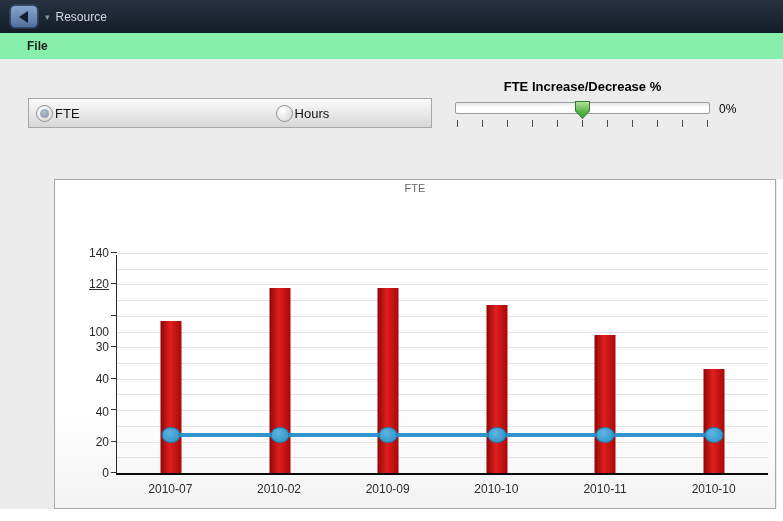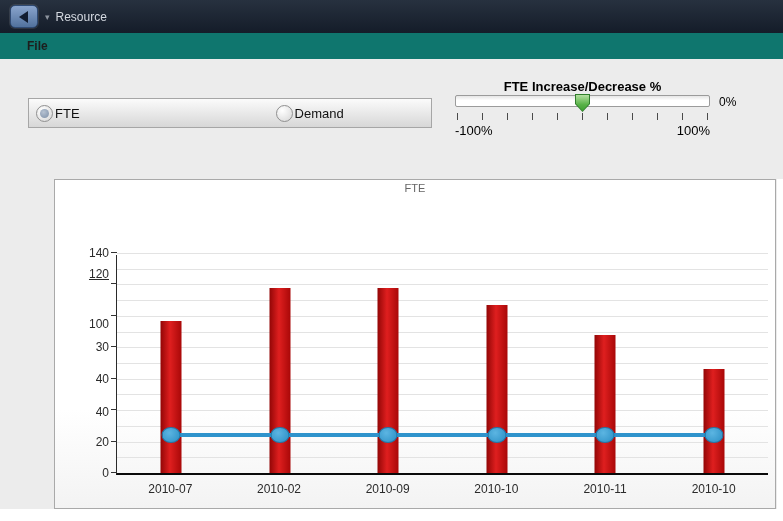--- a/index.html
+++ b/index.html
@@ -10,42 +10,42 @@
   .titlebar { position:absolute; left:0; top:0; width:783px; height:33px;
     background:linear-gradient(#27313f,#141c29); display:flex; align-items:center; padding-left:10px; }
   .back-btn { width:28px; height:23px; border-radius:5px; cursor:pointer;
     background:linear-gradient(#8aa5cd,#51719d); border:1px solid #2f4a73;
     box-shadow:0 0 0 1px rgba(255,255,255,0.10); display:flex; align-items:center; justify-content:center; }
   .back-tri { width:0; height:0; border-top:6px solid transparent; border-bottom:6px solid transparent; border-right:9px solid #111d31; margin-right:2px; }
   .tb-caret { color:#8d949e; font-size:9px; margin:0 6px 0 7px; }
   .tb-title { color:#d4d9e0; font-size:12px; }
 
   
-  .menubar { position:absolute; left:0; top:33px; width:783px; height:26px; background:#0f766e; display:flex; align-items:center; }
+  .menubar { position:absolute; left:0; top:33px; width:783px; height:26px; background:#86efac; display:flex; align-items:center; }
   .menu-item { margin-left:27px; font-size:12px; font-weight:bold; color:#1d1d1d; cursor:pointer; }
 
   
   .bg-upper { position:absolute; left:0; top:59px; width:783px; height:120px; background:#ececec; }
   .bg-lower { position:absolute; left:0; top:179px; width:777px; height:330px; background:#ececec; }
 
   
   .radio-panel { position:absolute; left:28px; top:98px; width:404px; height:30px;
     border:1px solid #a6a6a6; background:linear-gradient(#fbfbfb,#d7d7d7); display:flex; align-items:center; }
   .radio-item { display:flex; align-items:center; cursor:pointer; }
   .radio-item.first { margin-left:7px; }
   .radio-item.second { margin-left:196px; }
   .radio-circle { width:17px; height:17px; border-radius:50%; position:relative;
     background:radial-gradient(circle at 35% 30%, #ffffff, #d5d5d5); border:1px solid #8f8f8f; }
   .radio-circle.selected::after { content:""; position:absolute; inset:3px; border-radius:50%;
     background:radial-gradient(circle at 40% 35%, #b6c2d2, #7c8ea6); }
   .radio-label { font-size:13px; color:#111; margin-left:2px; }
 
   
   .slider-box { position:absolute; left:455px; top:79px; width:255px; }
-  .slider-title { text-align:center; white-space:nowrap; font-size:13px; font-weight:bold; color:#000; }
+  .slider-title { text-align:center; white-space:nowrap; font-size:13px; font-weight:bold; color:#000; margin-bottom:7px; }
   .track-wrap { position:relative; height:15px; }
   .track { position:absolute; left:0; top:1px; width:255px; height:12px; cursor:pointer;
     background:linear-gradient(#e6e6e6,#ffffff 45%); border:1px solid #9b9b9b; border-radius:2px; }
   .thumb { position:absolute; top:0; width:15px; height:18px; cursor:pointer;
     clip-path:polygon(0 0,100% 0,100% 55%,50% 100%,0 55%); background:#2f7d2b; }
   .thumb-inner { position:absolute; inset:1px; clip-path:polygon(0 0,100% 0,100% 55%,50% 100%,0 55%);
     background:linear-gradient(#b4e0a0,#58b247 60%,#3f9e33); }
   .slider-value { position:absolute; left:264px; top:1px; font-size:12px; color:#000; white-space:nowrap; }
   .ticks-row { display:flex; justify-content:space-between; margin-top:4px; padding:0 2px; }
   .tick { width:1px; height:7px; background:#4a4a4a; }
@@ -89,21 +89,21 @@
 <div class="bg-upper"></div>
 <div class="bg-lower"></div>
 
 <div class="radio-panel">
   <div class="radio-item first">
     <div class="radio-circle selected"></div>
     <div class="radio-label">FTE</div>
   </div>
   <div class="radio-item second">
     <div class="radio-circle"></div>
-    <div class="radio-label">Demand</div>
+    <div class="radio-label">Hours</div>
   </div>
 </div>
 
 <div class="slider-box">
   <div class="slider-title">FTE Increase/Decrease %</div>
   <div class="track-wrap">
     <div class="track"></div>
     <div class="thumb" id="slider-thumb" style="left: calc(50% - 7.5px);">
       <div class="thumb-inner"></div>
     </div>
@@ -115,24 +115,20 @@
       <div class="tick"></div>
       <div class="tick"></div>
       <div class="tick"></div>
       <div class="tick"></div>
       <div class="tick"></div>
       <div class="tick"></div>
       <div class="tick"></div>
       <div class="tick"></div>
       <div class="tick"></div>
     </div>
-  <div class="range-row">
-    <span>-100%</span>
-    <span>100%</span>
-  </div>
 </div>
 
 <div class="chart-panel">
   <div class="chart-subtitle">FTE</div>
   <div class="plot" id="plot-area">
       <div class="gridline" style="bottom: 14.7143px;"></div>
       <div class="gridline" style="bottom: 30.4286px;"></div>
       <div class="gridline" style="bottom: 46.1429px;"></div>
       <div class="gridline" style="bottom: 61.8571px;"></div>
       <div class="gridline" style="bottom: 77.5714px;"></div>
@@ -149,23 +145,23 @@
       <div class="ylabel" style="bottom: -7px;">0</div>
       <div class="ytick" style="bottom: 31.4286px;"></div>
       <div class="ylabel" style="bottom: 24.4286px;">20</div>
       <div class="ytick" style="bottom: 62.8571px;"></div>
       <div class="ylabel" style="bottom: 54px;">40</div>
       <div class="ytick" style="bottom: 94.2857px;"></div>
       <div class="ylabel" style="bottom: 87.2857px;">40</div>
       <div class="ytick" style="bottom: 125.714px;"></div>
       <div class="ylabel" style="bottom: 118.714px;">30</div>
       <div class="ytick" style="bottom: 157.143px;"></div>
-      <div class="ylabel" style="bottom: 142px;">100</div>
+      <div class="ylabel" style="bottom: 134px;">100</div>
       <div class="ytick" style="bottom: 188.571px;"></div>
-      <div class="ylabel" style="bottom: 192px; text-decoration: underline;">120</div>
+      <div class="ylabel" style="bottom: 182px; text-decoration: underline;">120</div>
       <div class="ytick" style="bottom: 220px;"></div>
       <div class="ylabel" style="bottom: 213px;">140</div>
       <div class="bars">
         <div class="slot">
           <div class="bar" title="97" style="height: 152.429px;"></div>
         </div>
         <div class="slot">
           <div class="bar" title="118" style="height: 185.429px;"></div>
         </div>
         <div class="slot">

